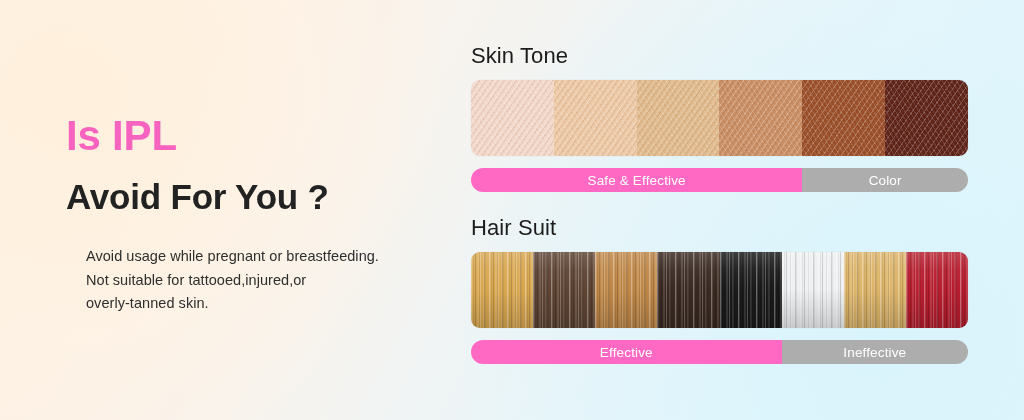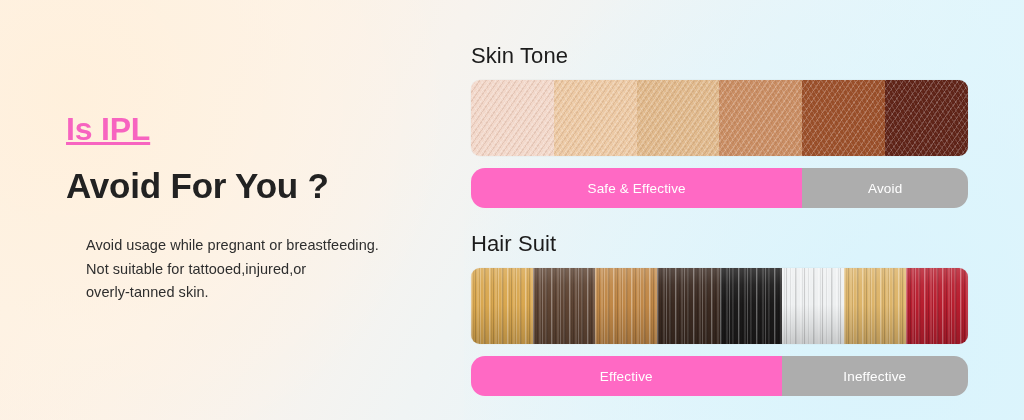--- a/index.html
+++ b/index.html
@@ -54,27 +54,26 @@
 
   
   #left-col {
     position: absolute;
     left: 66px;
     top: 112px;
     width: 372px;
   }
 
   .headline-pink {
-    font-size: 32px;
+    font-size: 42px;
     font-weight: bold;
     color: #f764c0;
     line-height: 1.12;
     letter-spacing: -0.2px;
     white-space: nowrap;
-    text-decoration: underline;
   }
 
   .headline-dark {
     font-size: 35px;
     font-weight: bold;
     color: #222222;
     line-height: 1.12;
     letter-spacing: -0.2px;
     margin-top: 18px;
     white-space: nowrap;
@@ -164,21 +163,21 @@
       rgba(0,0,0,0.00) 48%,
       rgba(0,0,0,0.10) 82%,
       rgba(0,0,0,0.16) 100%);
     z-index: 2;
   }
 
   .verdict-bar {
     position: relative;
     display: flex;
     width: 497px;
-    height: 40px;
+    height: 24px;
     border-radius: 14px;
     overflow: hidden;
     margin-top: 12px;
     align-items: flex-end;
   }
   .verdict-seg {
     display: flex;
     align-items: center;
     justify-content: center;
     height: 100%;
@@ -215,21 +214,21 @@
       <div class="swatch-strip">
         <div class="swatch skin" style="background: rgb(242, 215, 201);"></div>
         <div class="swatch skin" style="background: rgb(236, 201, 164);"></div>
         <div class="swatch skin" style="background: rgb(224, 185, 140);"></div>
         <div class="swatch skin" style="background: rgb(201, 141, 99);"></div>
         <div class="swatch skin" style="background: rgb(154, 79, 42);"></div>
         <div class="swatch skin" style="background: rgb(94, 35, 24);"></div>
       </div>
       <div class="verdict-bar">
         <div class="verdict-seg good" style="flex: 0 0 66.6667%; background: rgb(255, 105, 196);">Safe &amp; Effective</div>
-        <div class="verdict-seg bad" style="flex: 0 0 33.3333%; background: rgb(173, 173, 173);">Avoid</div>
+        <div class="verdict-seg bad" style="flex: 0 0 33.3333%; background: rgb(173, 173, 173);">Color</div>
       </div>
     </div>
 
     <div class="section">
       <div class="section-title">Hair Suit</div>
       <div class="swatch-strip">
         <div class="swatch hair" style="background: rgb(217, 167, 79);"></div>
         <div class="swatch hair" style="background: rgb(94, 68, 51);"></div>
         <div class="swatch hair" style="background: rgb(192, 135, 70);"></div>
         <div class="swatch hair" style="background: rgb(59, 42, 33);"></div>

